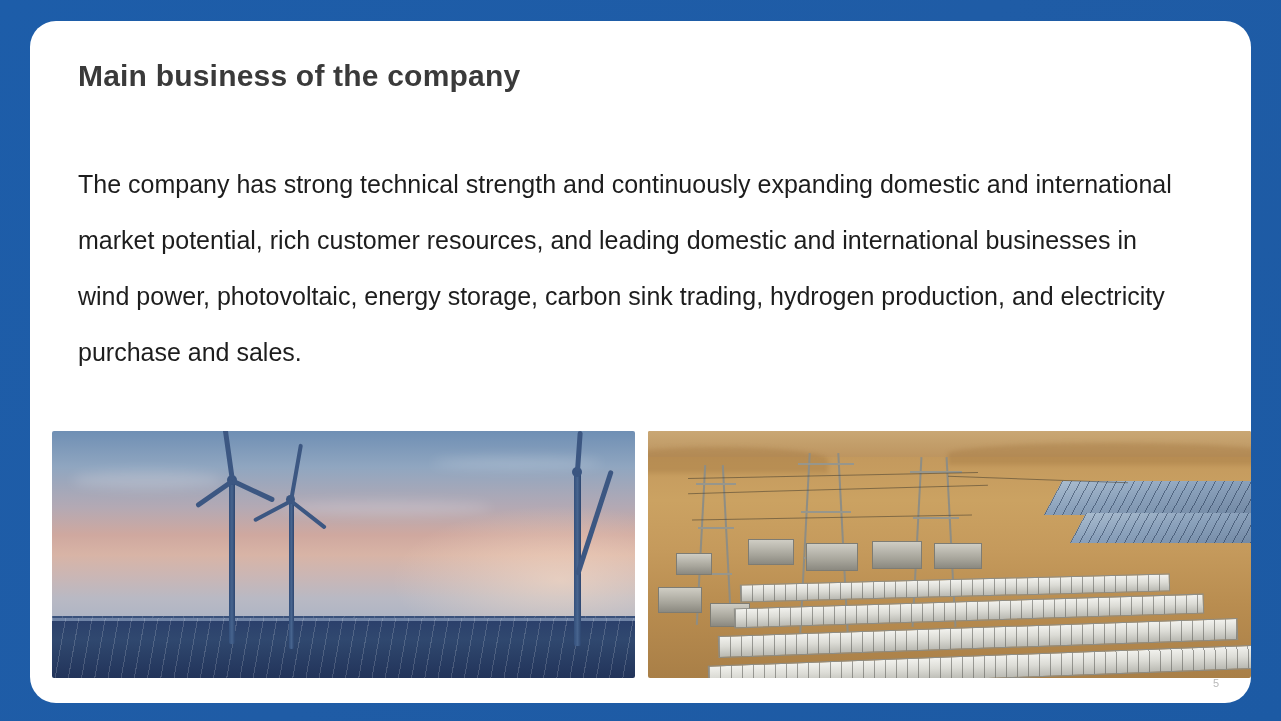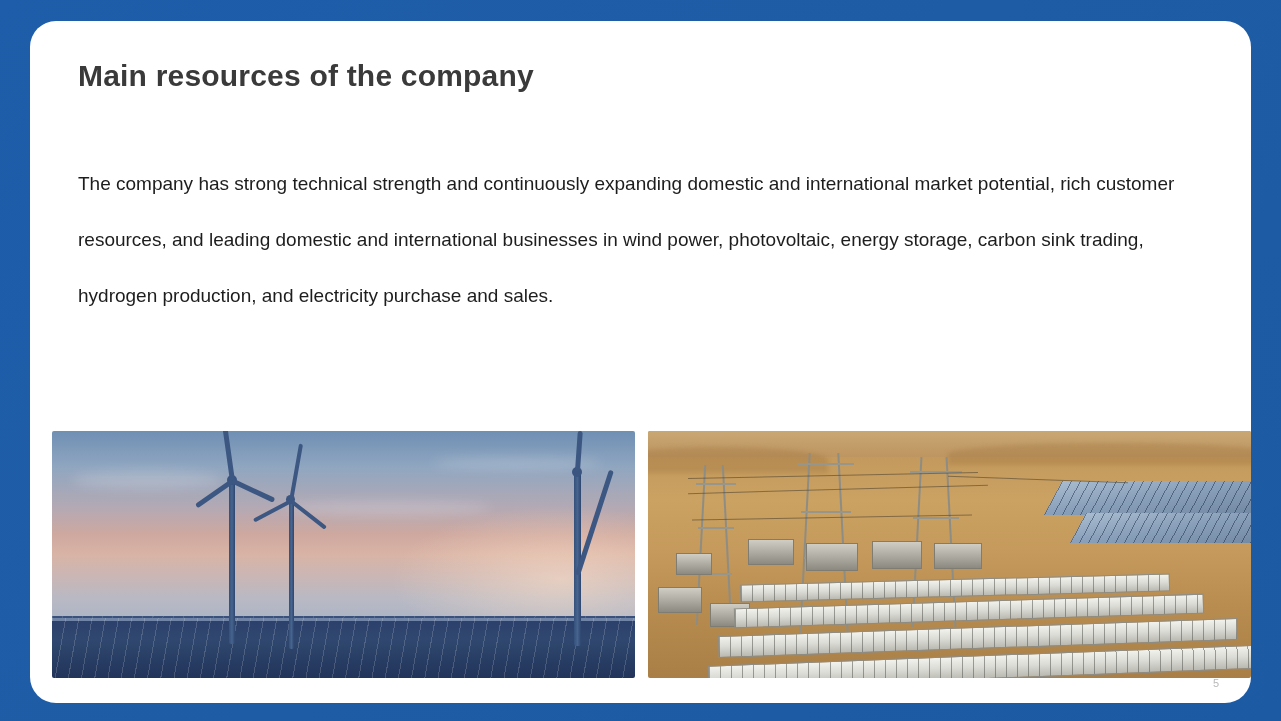--- a/index.html
+++ b/index.html
@@ -38,21 +38,21 @@
     font-size: 30px;
     font-weight: bold;
     color: #3a3a3a;
     letter-spacing: 0.2px;
   }
   .body-text {
     position: absolute;
     left: 48px;
     top: 135px;
     width: 1110px;
-    font-size: 19px;
+    font-size: 25px;
     line-height: 56px;
     color: #1d1d1d;
     text-align: left;
   }
   .images {
     position: absolute;
     left: 22px;
     top: 410px;
     width: 1199px;
     height: 250px;
@@ -244,21 +244,21 @@
     font-size: 11px;
     color: #b9b9b9;
   }
 </style>
 </head>
 <body>
 
 <div class="slide">
   <div class="card">
 
-    <div class="title">Main resources of the company</div>
+    <div class="title">Main business of the company</div>
 
     <div class="body-text">The company has strong technical strength and continuously expanding domestic and international market potential, rich customer resources, and leading domestic and international businesses in wind power, photovoltaic, energy storage, carbon sink trading, hydrogen production, and electricity purchase and sales.</div>
 
     <div class="images">
 
       <div class="photo left">
         <div class="sky"></div>
         <div class="sky-glow"></div>
         <div class="cloud" style="left:20px; top:40px; width:150px; height:18px;"></div>
         <div class="cloud" style="left:230px; top:70px; width:210px; height:14px;"></div>

